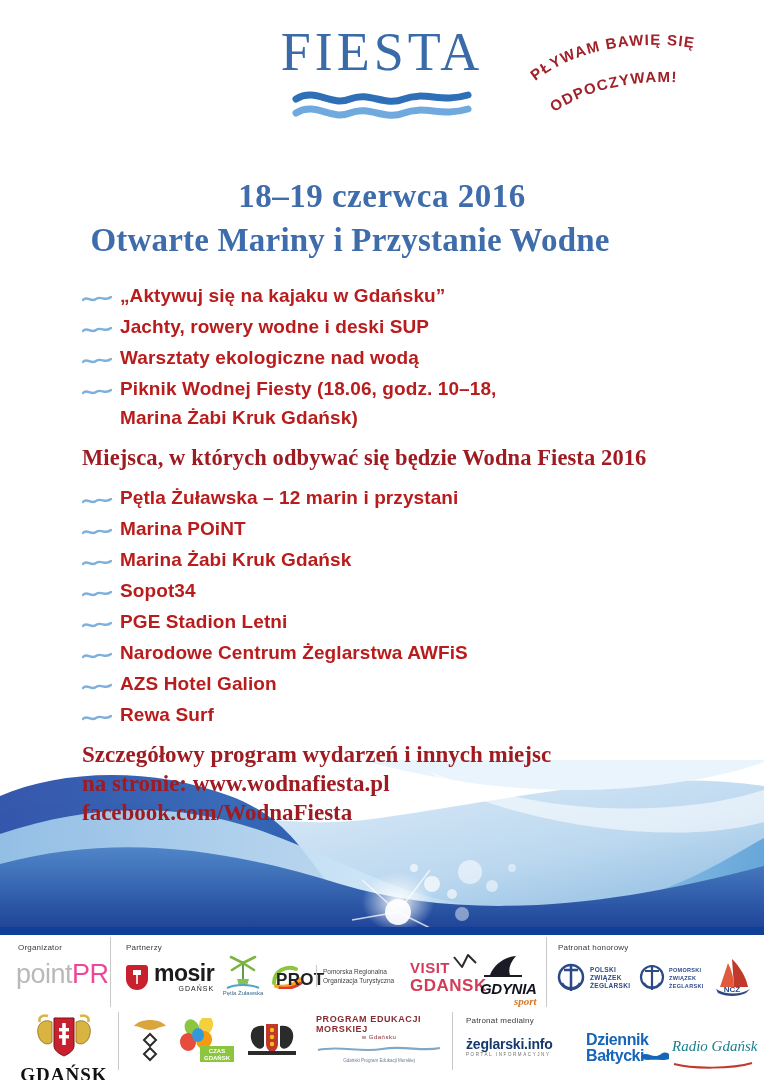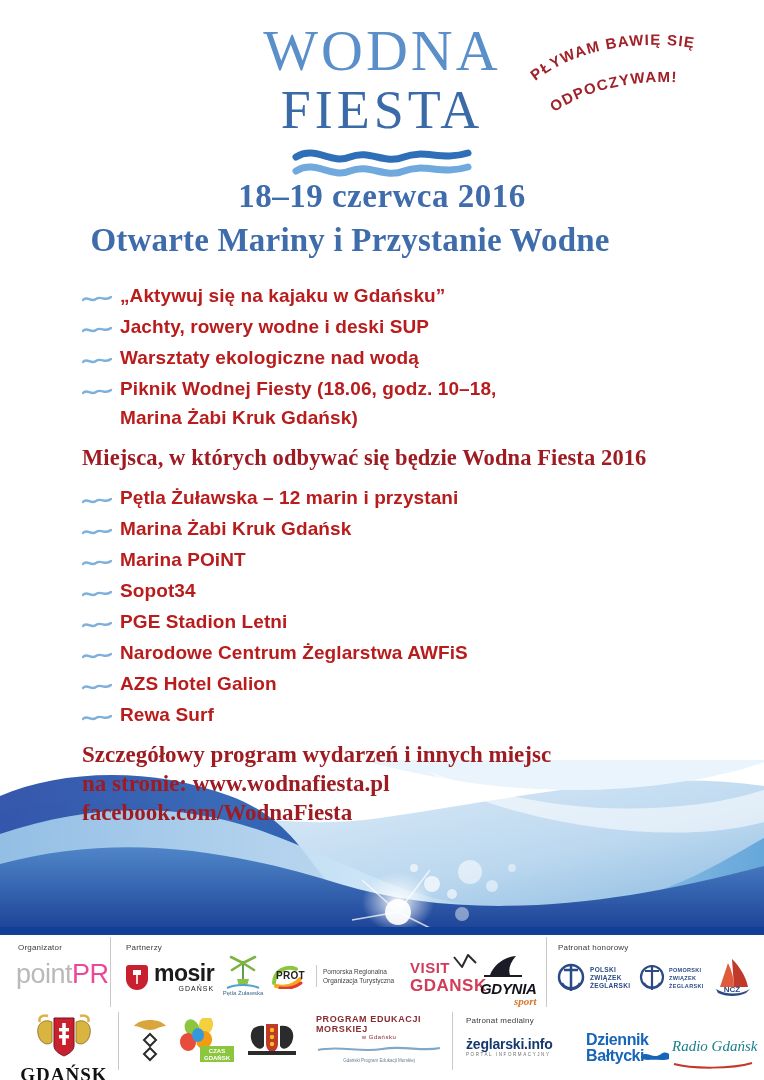--- a/index.html
+++ b/index.html
@@ -246,21 +246,21 @@
     font-size: 6px;
     color: #3d6b8e;
     text-align: center;
     margin-top: 1px;
   }
 
   
   .prot-badge {
     font-family: "Liberation Sans", sans-serif;
     font-weight: bold;
-    font-size: 10px;
+    font-size: 17px;
     color: #222;
     letter-spacing: 0.3px;
   }
   .prot-desc {
     font-family: "Liberation Sans", sans-serif;
     font-size: 6.5px;
     color: #444;
     line-height: 9px;
   }
 
@@ -426,21 +426,20 @@
         <line x1="398" y1="152" x2="362" y2="120"></line>
         <line x1="398" y1="152" x2="438" y2="172"></line>
         <line x1="398" y1="152" x2="352" y2="160"></line>
         <line x1="398" y1="152" x2="430" y2="110"></line>
       </g>
       <rect x="0" y="167" width="764" height="8" fill="#0f3f96"></rect>
     </svg>
   </div>
 
   <div class="logo-block">
-    <div class="logo-wodna">WODNA</div>
     <div class="logo-fiesta">FIESTA</div>
     <div class="logo-waves">
       <svg width="180" height="34" viewBox="0 0 180 34" xmlns="http://www.w3.org/2000/svg">
         <path d="M4,12 C24,0 38,20 58,12 C78,4 92,20 112,12 C132,4 150,16 176,8" stroke="#2e6fb7" stroke-width="7" fill="none" stroke-linecap="round"></path>
         <path d="M4,26 C24,14 38,34 58,26 C78,18 92,34 112,26 C132,18 150,30 176,22" stroke="#6fa9dd" stroke-width="7" fill="none" stroke-linecap="round"></path>
       </svg>
     </div>
   </div>
 
   <div class="tagline">
@@ -516,30 +515,30 @@
       </span>
       <span class="li-text">Pętla Żuławska – 12 marin i przystani</span>
     </div>
 
     <div class="li">
       <span class="li-bullet">
         <svg width="30" height="10" viewBox="0 0 30 10" xmlns="http://www.w3.org/2000/svg">
           <path d="M1,6 C5,1 9,9 14,5 C19,1 23,8 29,3" stroke="#7fb0dc" stroke-width="2.3" fill="none" stroke-linecap="round"></path>
         </svg>
       </span>
+      <span class="li-text">Marina POiNT</span>
+    </div>
+
+    <div class="li">
+      <span class="li-bullet">
+        <svg width="30" height="10" viewBox="0 0 30 10" xmlns="http://www.w3.org/2000/svg">
+          <path d="M1,6 C5,1 9,9 14,5 C19,1 23,8 29,3" stroke="#7fb0dc" stroke-width="2.3" fill="none" stroke-linecap="round"></path>
+        </svg>
+      </span>
       <span class="li-text">Marina Żabi Kruk Gdańsk</span>
-    </div>
-
-    <div class="li">
-      <span class="li-bullet">
-        <svg width="30" height="10" viewBox="0 0 30 10" xmlns="http://www.w3.org/2000/svg">
-          <path d="M1,6 C5,1 9,9 14,5 C19,1 23,8 29,3" stroke="#7fb0dc" stroke-width="2.3" fill="none" stroke-linecap="round"></path>
-        </svg>
-      </span>
-      <span class="li-text">Marina POiNT</span>
     </div>
 
     <div class="li">
       <span class="li-bullet">
         <svg width="30" height="10" viewBox="0 0 30 10" xmlns="http://www.w3.org/2000/svg">
           <path d="M1,6 C5,1 9,9 14,5 C19,1 23,8 29,3" stroke="#7fb0dc" stroke-width="2.3" fill="none" stroke-linecap="round"></path>
         </svg>
       </span>
       <span class="li-text">Sopot34</span>
     </div>

